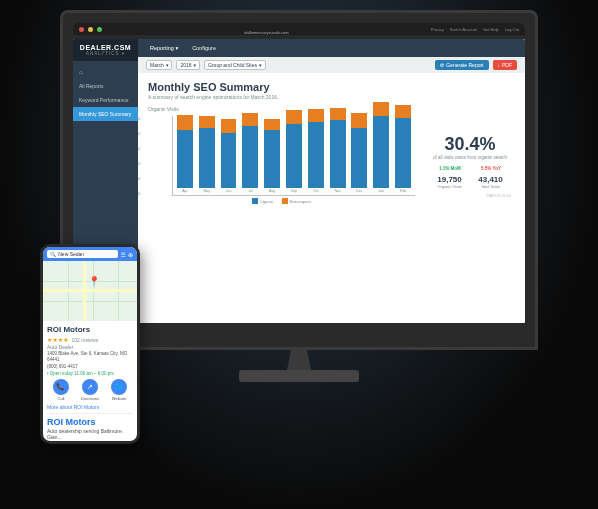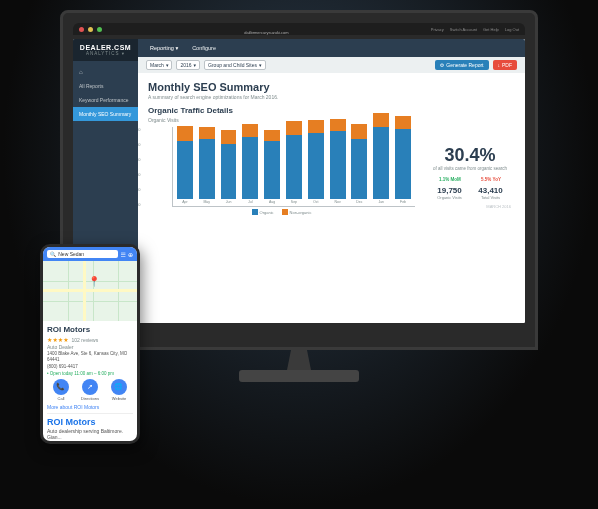--- a/index.html
+++ b/index.html
@@ -673,21 +673,20 @@
             <div class="btn-pdf">
               <span>↓</span>
               <span>PDF</span>
             </div>
           </div>
 
           <div class="content-area">
             <div class="page-title">Monthly SEO Summary</div>
             <div class="page-subtitle">A summary of search engine optimizations for March 2016.</div>
 
-            <div class="section-title">Organic Traffic Details</div>
             <div class="section-subtitle">Organic Visits</div>
 
             <div class="chart-section">
               <div class="chart-wrapper">
                 <div style="position:relative; padding-left: 24px;">
                   <div class="chart-y-labels">
                     <span>600,000</span>
                     <span>500,000</span>
                     <span>400,000</span>
                     <span>300,000</span>

